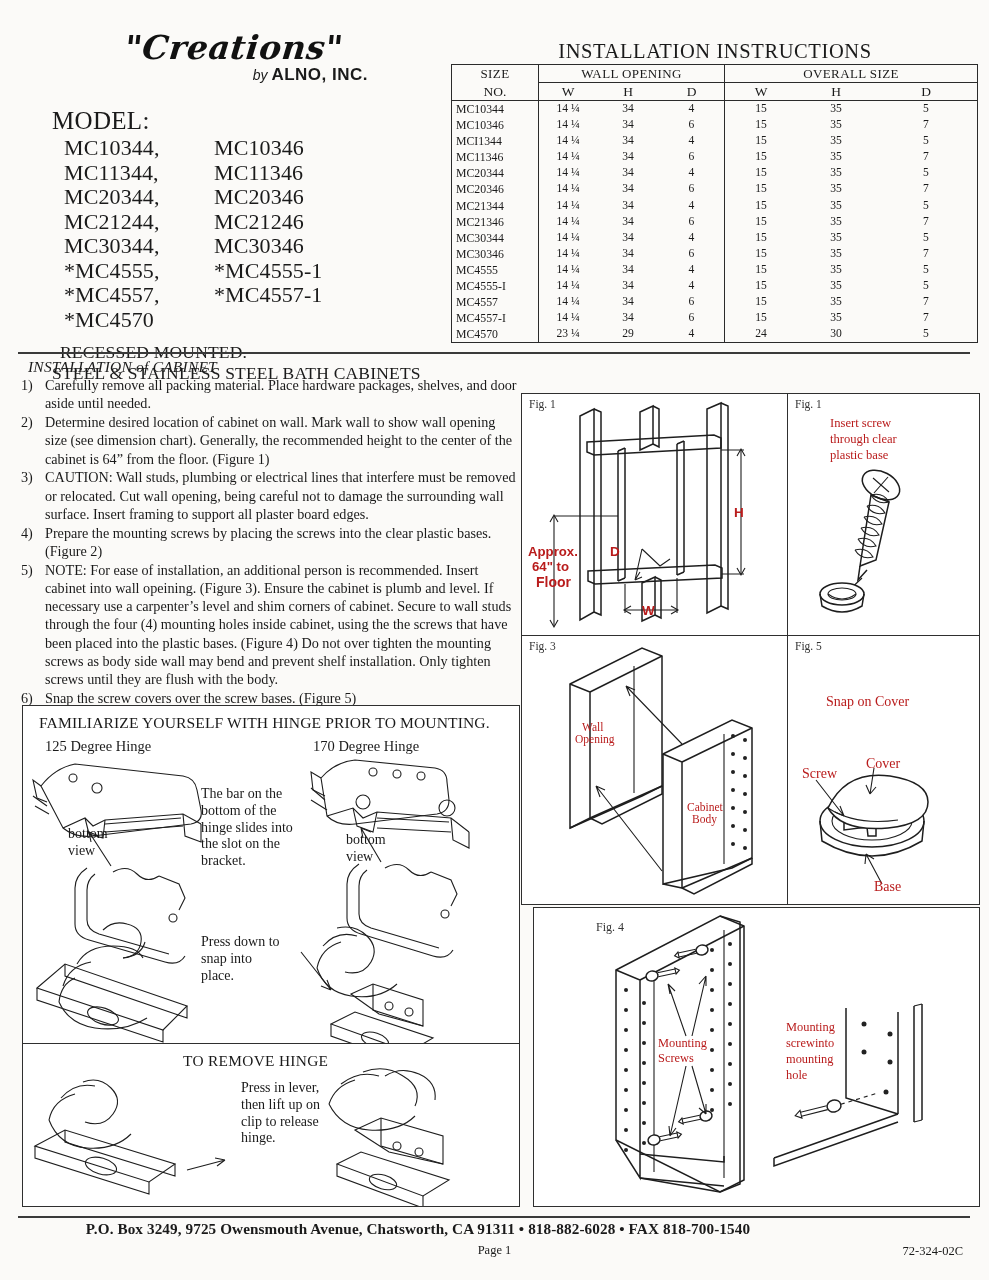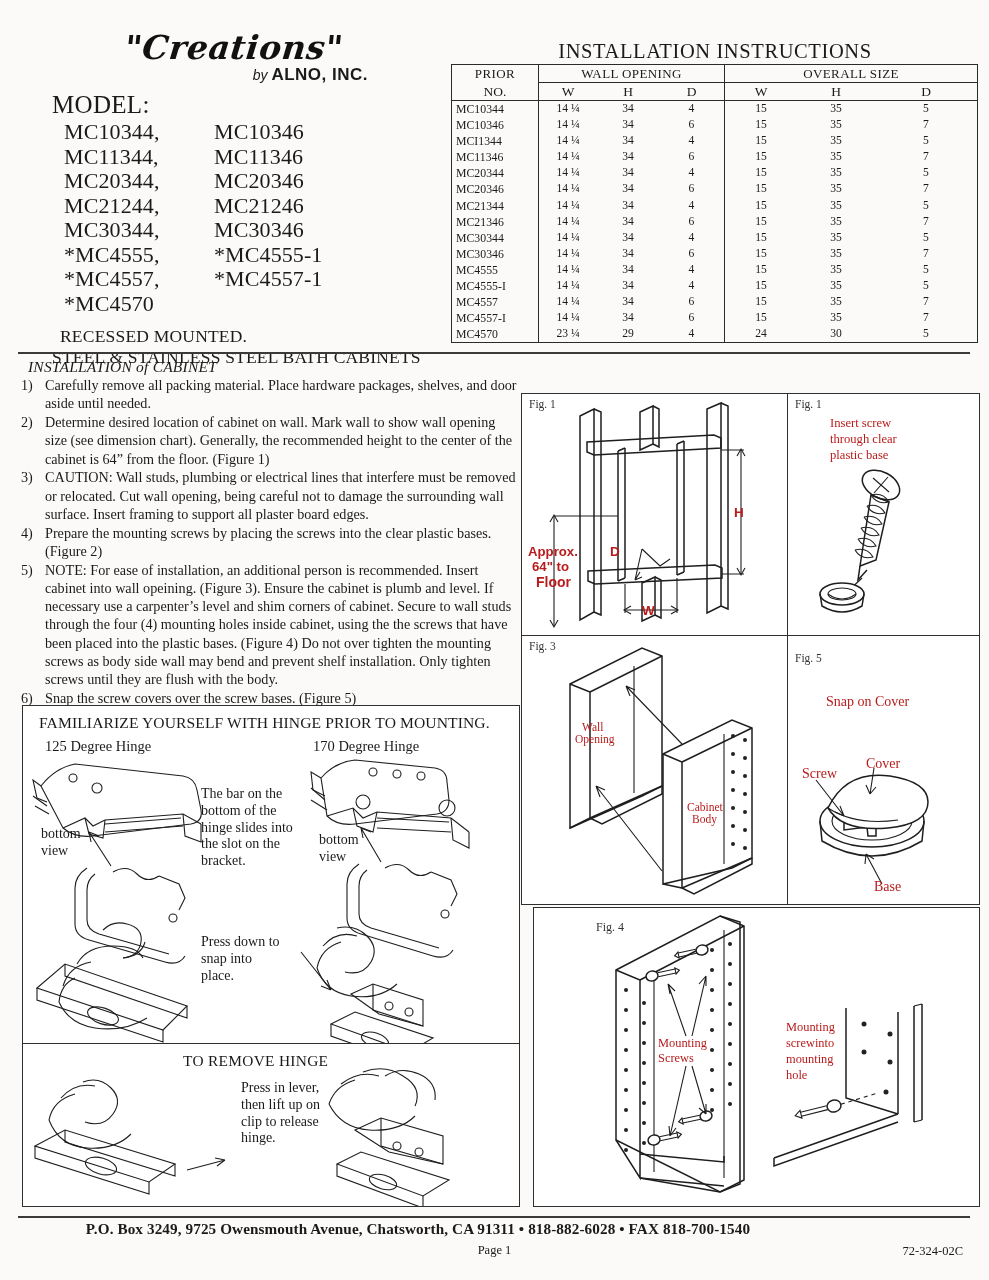--- a/index.html
+++ b/index.html
@@ -16,21 +16,21 @@
     font-family:"DejaVu Serif",serif;font-style:italic;font-weight:bold;
     font-size:33px;letter-spacing:.5px;color:#111;
     text-align:center;transform:skewX(-6deg);margin-left:-8px;
   }
   .brand-by{
     text-align:right;margin-top:-2px;padding-right:70px;
     font-family:"Liberation Sans",sans-serif;font-size:14px;font-weight:bold;
   }
   .brand-by .small{font-size:14px;font-weight:normal;font-style:italic;margin-top:26px;}
   .brand-by .alno{font-size:17px;letter-spacing:.5px;}
-  .model-label{font-size:25px;margin-top:6px;padding-left:14px;letter-spacing:.3px;}
+  .model-label{font-size:25px;margin-top:22px;padding-left:14px;letter-spacing:.3px;}
   .model-grid{margin-top:1px;padding-left:26px;}
   .model-row{display:flex;font-size:22px;line-height:1.115;letter-spacing:.1px;}
   .model-row .c1{width:150px;}
   .model-row .c2{width:150px;}
   .mount-line1{font-size:17.5px;margin-top:10px;padding-left:22px;letter-spacing:.2px;}
   .mount-line2{font-size:17.5px;padding-left:14px;letter-spacing:.2px;}
 
   
   .tbl-title{
     position:absolute;left:450px;top:40px;width:530px;text-align:center;
@@ -78,21 +78,21 @@
   #fig4{left:533px;top:907px;width:445px;height:298px;}
 
   
   #hinge-panel{position:absolute;left:22px;top:705px;width:496px;height:338px;
     border:1.6px solid #2f2f2f;background:#fff;}
   #remove-panel{position:absolute;left:22px;top:1043px;width:496px;height:162px;
     border:1.6px solid #2f2f2f;background:#fff;}
   .hinge-title{position:absolute;left:16px;top:8px;font-size:15.6px;letter-spacing:.1px;}
   .hinge-sub{position:absolute;font-size:14.5px;}
   .hinge-note{position:absolute;font-size:14px;line-height:1.2;}
-  .bottom-view{position:absolute;font-size:14px;line-height:1.18;}
+  .bottom-view{position:absolute;font-size:14px;line-height:1.18;margin-left:27px;}
   .remove-title{position:absolute;left:160px;top:8px;font-size:15.4px;letter-spacing:.3px;}
   .remove-note{position:absolute;left:218px;top:36px;font-size:14px;line-height:1.2;}
 
   
   .foot-rule{position:absolute;left:18px;top:1216px;width:952px;height:0;
     border-top:2.2px solid #3a3a3a;}
   .foot-addr{position:absolute;left:0;top:1220px;width:836px;text-align:center;
     font-size:15.2px;font-weight:bold;letter-spacing:.1px;}
   .foot-page{position:absolute;left:0;top:1243px;width:989px;text-align:center;
     font-size:12.5px;}
@@ -151,21 +151,21 @@
       </div>
     </div>
     <div class="mount-line1">RECESSED MOUNTED.</div>
     <div class="mount-line2">STEEL &amp; STAINLESS STEEL BATH CABINETS</div>
   </div>
 
   <div class="tbl-title">INSTALLATION INSTRUCTIONS</div>
   <table class="dimtable">
     <thead>
       <tr class="grouprow">
-        <td class="vline-a" style="width:86px">PRIOR</td>
+        <td class="vline-a" style="width:86px">SIZE</td>
         <td class="vline-b grp-underline" colspan="3" style="width:185px">WALL OPENING</td>
         <td class="grp-underline" colspan="3">OVERALL SIZE</td>
       </tr>
       <tr class="subrow">
         <td class="vline-a">NO.</td>
         <td style="width:58px">W</td>
         <td style="width:62px">H</td>
         <td class="vline-b" style="width:65px">D</td>
         <td style="width:72px">W</td>
         <td style="width:78px">H</td>
@@ -459,21 +459,21 @@
       <path class="ln2" d="M160 108 L104 50 M104 50 L113 54 M104 50 L108 60"></path>
       <path class="ln2" d="M140 235 L74 150 M74 150 L83 154 M74 150 L78 161"></path>
     </svg>
     <div class="fig-txt c" style="left:60px;top:85px;font-size:11.5px">Wall</div>
     <div class="fig-txt c" style="left:53px;top:97px;font-size:11.5px">Opening</div>
     <div class="fig-txt c" style="left:165px;top:165px;font-size:11.5px">Cabinet</div>
     <div class="fig-txt c" style="left:170px;top:177px;font-size:11.5px">Body</div>
   </div>
 
   <div class="fig" id="fig5">
-    <div class="fig-label" style="left:7px;top:16px">Fig. 5</div>
+    <div class="fig-label" style="left:7px;top:4px">Fig. 5</div>
     <div class="fig-txt" style="left:38px;top:58px;font-size:14px">Snap on Cover</div>
     <svg width="191" height="268" viewBox="0 0 191 268">
 
       <ellipse class="fillw" cx="84" cy="185" rx="52" ry="26"></ellipse>
       <path class="ln" d="M32 185 L34 205 q50 30 100 0 L136 185"></path>
       <ellipse class="ln2" cx="84" cy="185" rx="40" ry="19" fill="none"></ellipse>
 
       <path class="fillw" d="M56 186 L78 182 L80 170 L88 169 L88 182 L116 178 L116 186 L88 190 L88 200 L80 200 L79 191 L56 194 Z"></path>
 
       <path class="fillw" d="M40 172 q18 -38 62 -32 q38 6 38 26 q0 22 -40 26 q-46 4 -60 -20 Z"></path>

